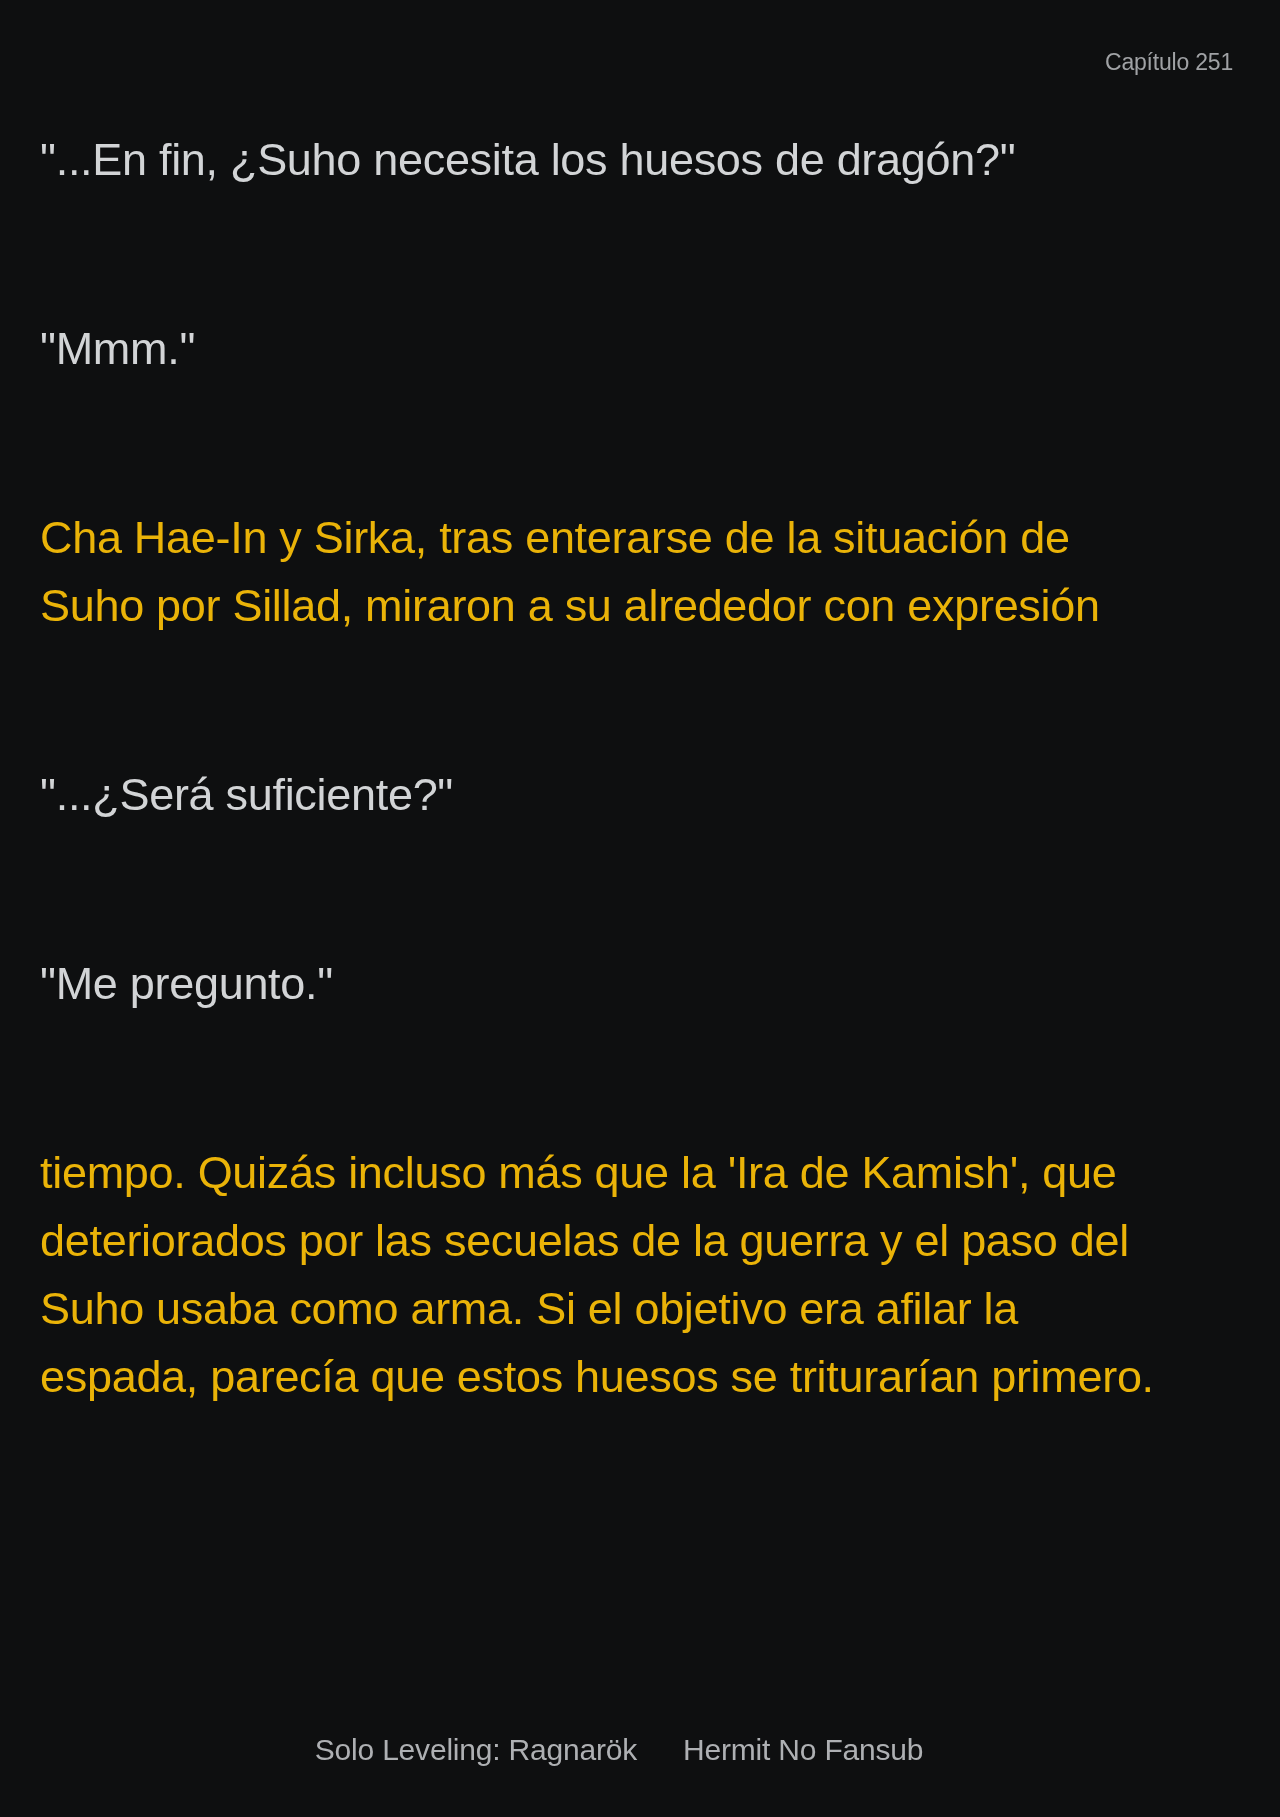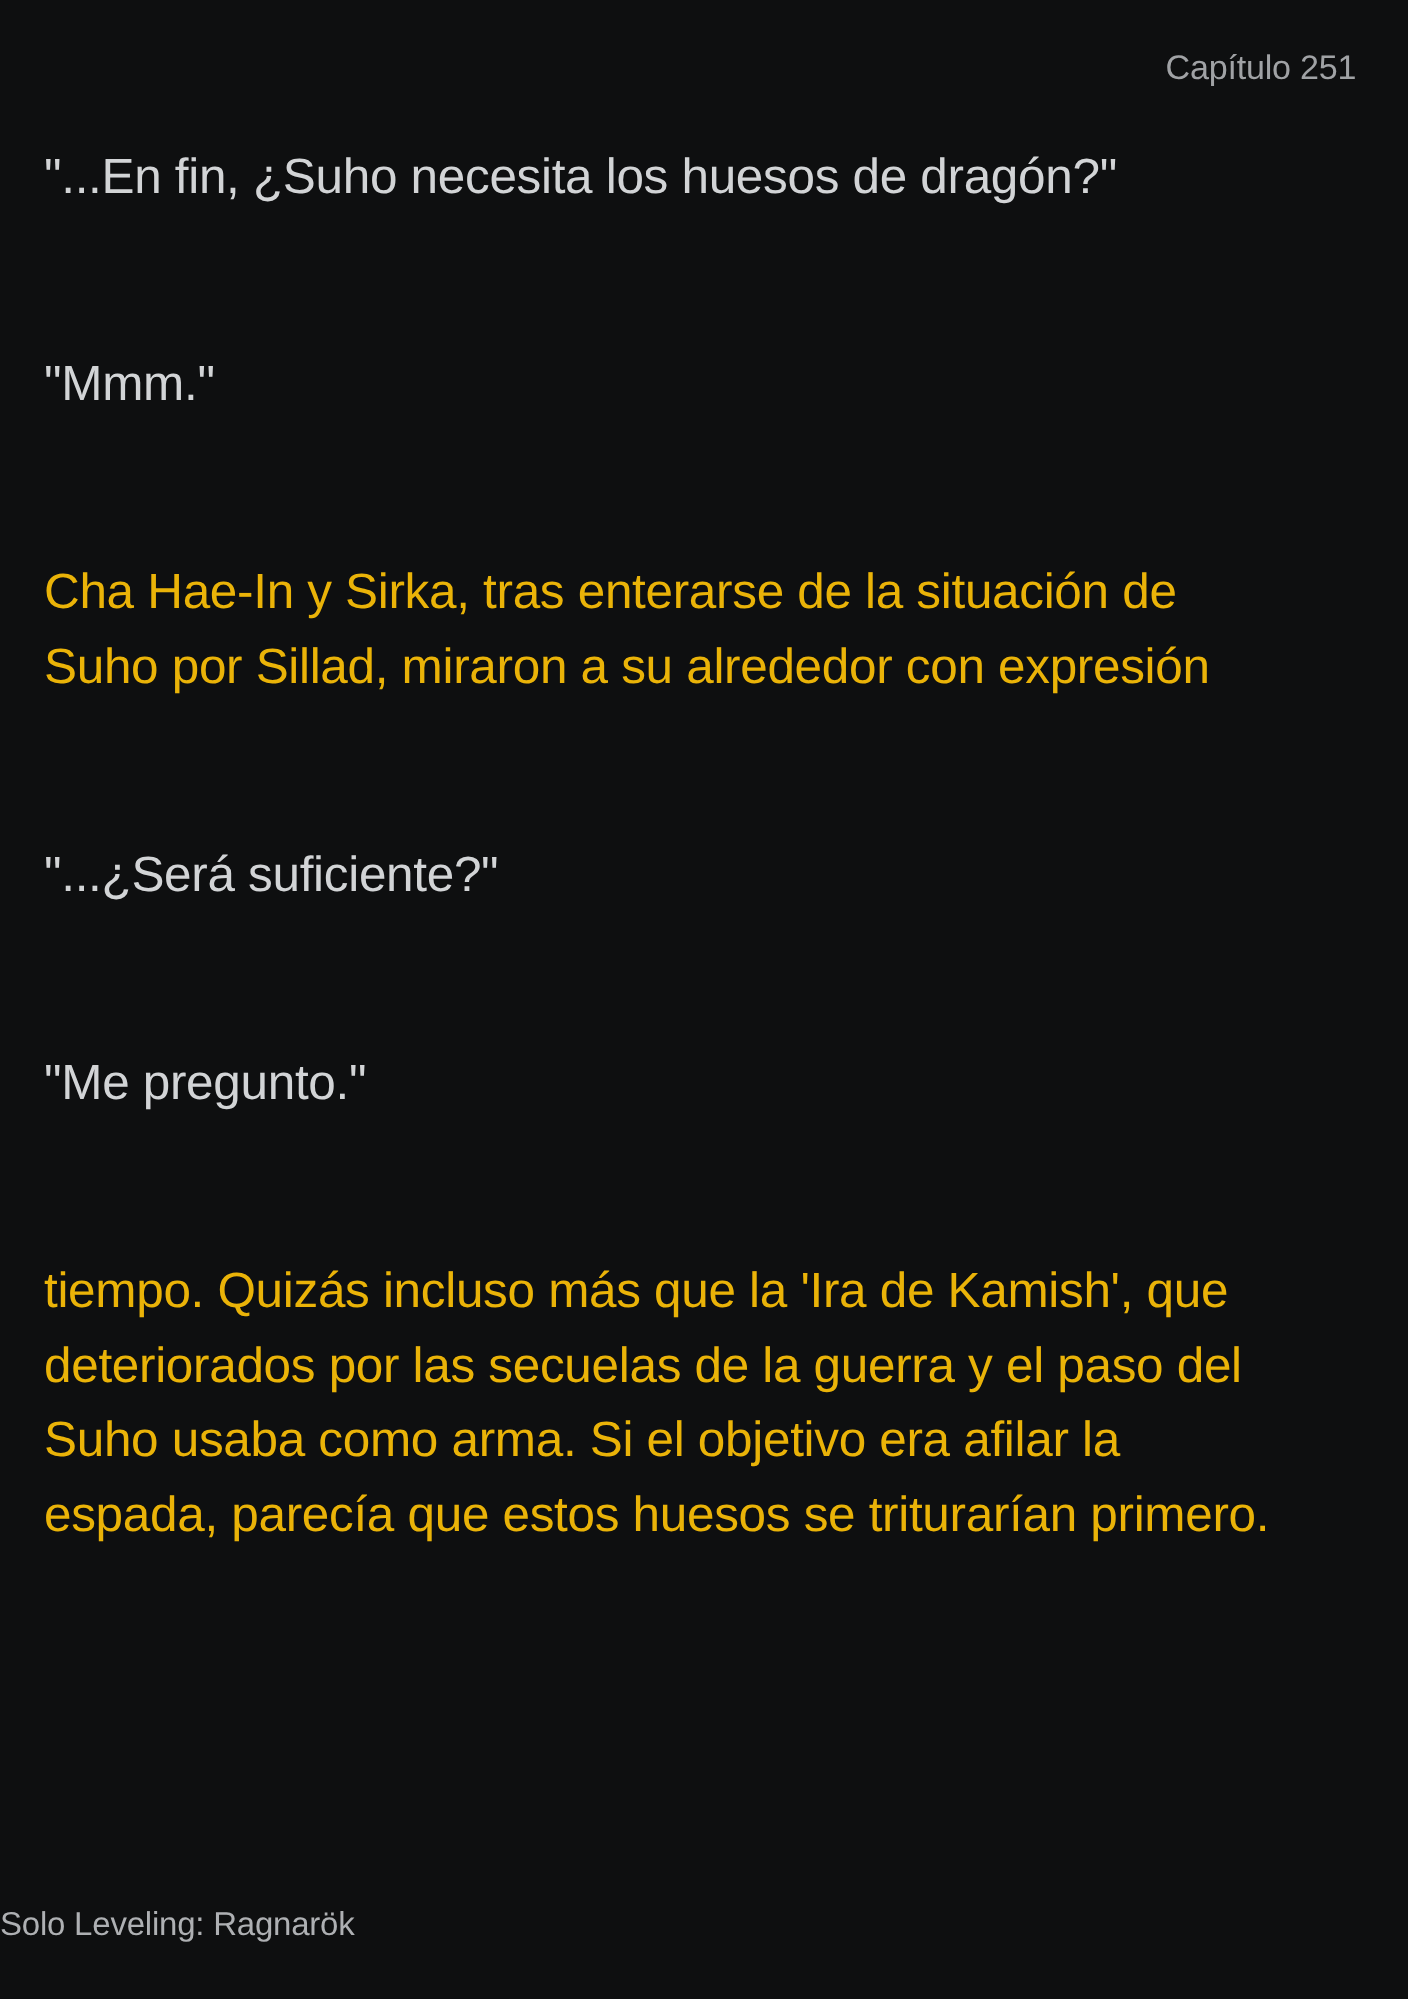--- a/index.html
+++ b/index.html
@@ -14,21 +14,21 @@
     background: #0e0f10;
     overflow: hidden;
     font-family: "Liberation Sans", "DejaVu Sans", sans-serif;
   }
   .chapter-header {
     position: absolute;
     top: 42px;
     left: 40px;
     right: 47px;
     text-align: right;
-    font-size: 31px;
+    font-size: 23px;
     line-height: 40px;
     color: #a0a2a5;
     letter-spacing: -0.2px;
   }
   .content {
     position: absolute;
     top: 126px;
     left: 40px;
     width: 1200px;
   }
@@ -50,21 +50,21 @@
     top: 330px;
     width: 60px;
     height: 130px;
   }
   .page-footer {
     position: absolute;
     left: 0;
     right: 42px;
     top: 1730px;
     display: flex;
-    justify-content: space-between;
+    justify-content: center;
     gap: 46px;
     font-size: 30px;
     line-height: 40px;
     color: #aeb0b3;
     letter-spacing: -0.2px;
   }
 </style>
 </head>
 <body>
 
@@ -98,15 +98,16 @@
     </div>
 
   <div class="comment-badge">
     
     
     
   </div>
 
   <div class="page-footer">
     <span>Solo Leveling: Ragnarök</span>
+    <span>Hermit No Fansub</span>
   </div>
 
 </div>
 
 </body></html>

